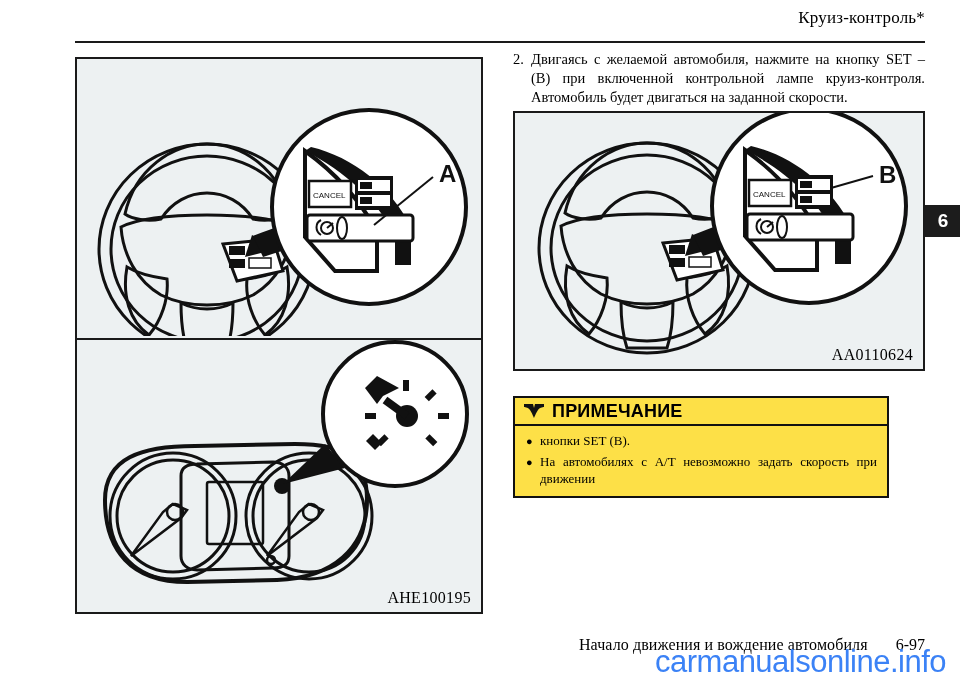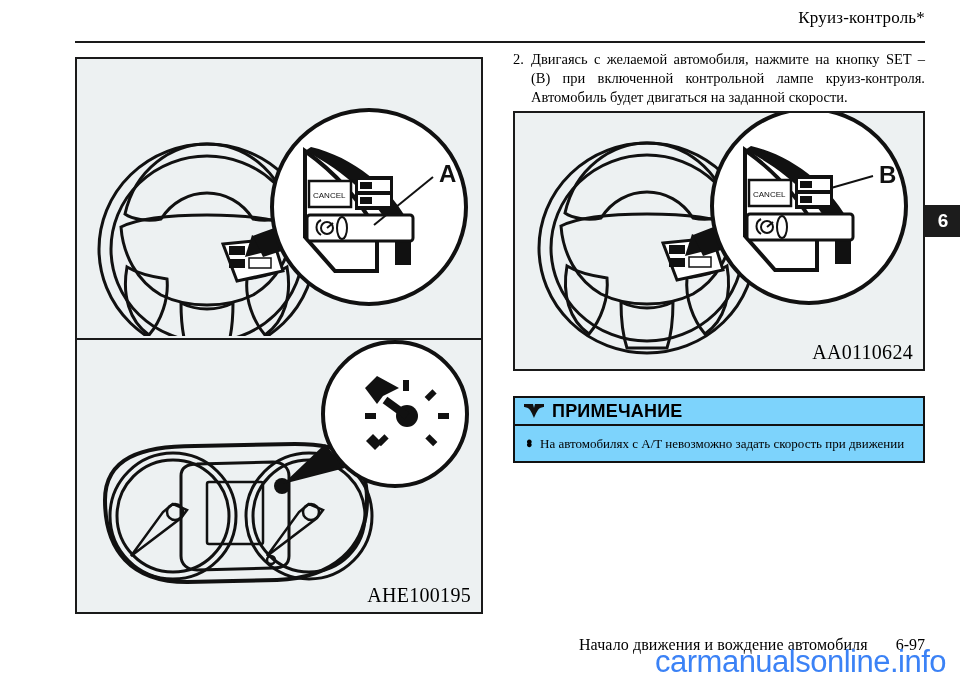--- a/index.html
+++ b/index.html
@@ -75,21 +75,21 @@
     top: 279px;
     width: 100%;
     height: 2px;
     background: #1a1a1a;
   }
   .fig-code {
     position: absolute;
     right: 10px;
     bottom: 5px;
     font-family: "Liberation Serif", "DejaVu Serif", serif;
-    font-size: 20px;
+    font-size: 16px;
     letter-spacing: .3px;
   }
   .fig-svg {
     position: absolute;
     left: 0;
     top: 0;
   }
 
   
   .instruction {
@@ -120,24 +120,24 @@
     top: 111px;
     width: 412px;
     height: 260px;
   }
 
   
   .note-box {
     position: absolute;
     left: 513px;
     top: 396px;
-    width: 412px;
+    width: 376px;
     border: 2px solid #111;
     box-sizing: border-box;
-    background: #7dd3fc;
+    background: #fde047;
   }
   .note-head {
     display: flex;
     align-items: center;
     gap: 7px;
     padding: 3px 8px 2px 8px;
     border-bottom: 2px solid #111;
   }
   .note-head .label {
     font-family: "Liberation Sans", sans-serif;
@@ -391,20 +391,21 @@
   <div class="note-head">
     <svg width="22" height="17" viewBox="0 0 22 17">
       <path d="M1,1 L10,1 L11,5 L12,1 L21,1 L21,4 C21,4 17,4 15,7 C13,10 11,15 11,15
                C11,15 9,10 7,7 C5,4 1,4 1,4 Z" fill="#111"></path>
     </svg>
     <span class="label">ПРИМЕЧАНИЕ</span>
   </div>
   <div class="note-body">
     <div class="note-item">
       <span class="bullet">●</span>
+      <span class="l2">кнопки SET (B).</span>
     </div>
     <div class="note-item">
       <span class="bullet">●</span>
       <span>На автомобилях с A/T невозможно задать скорость при движении</span>
     </div>
   </div>
 </div>
 
 <div class="footer">
   <span class="sect">Начало движения и вождение автомобиля</span>

